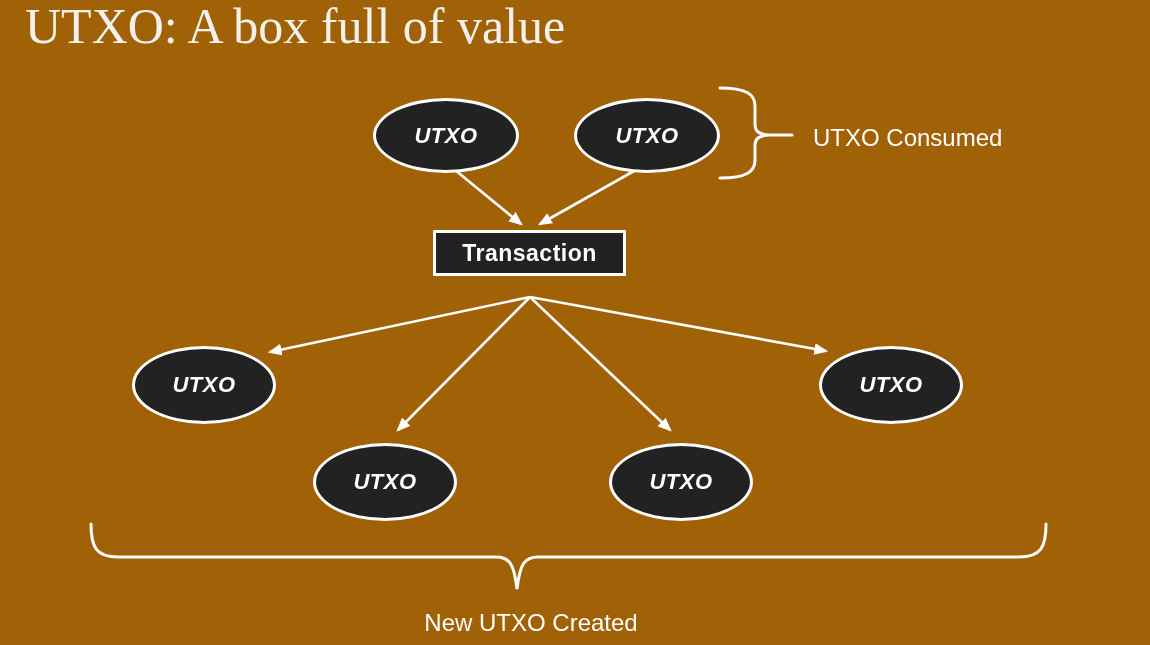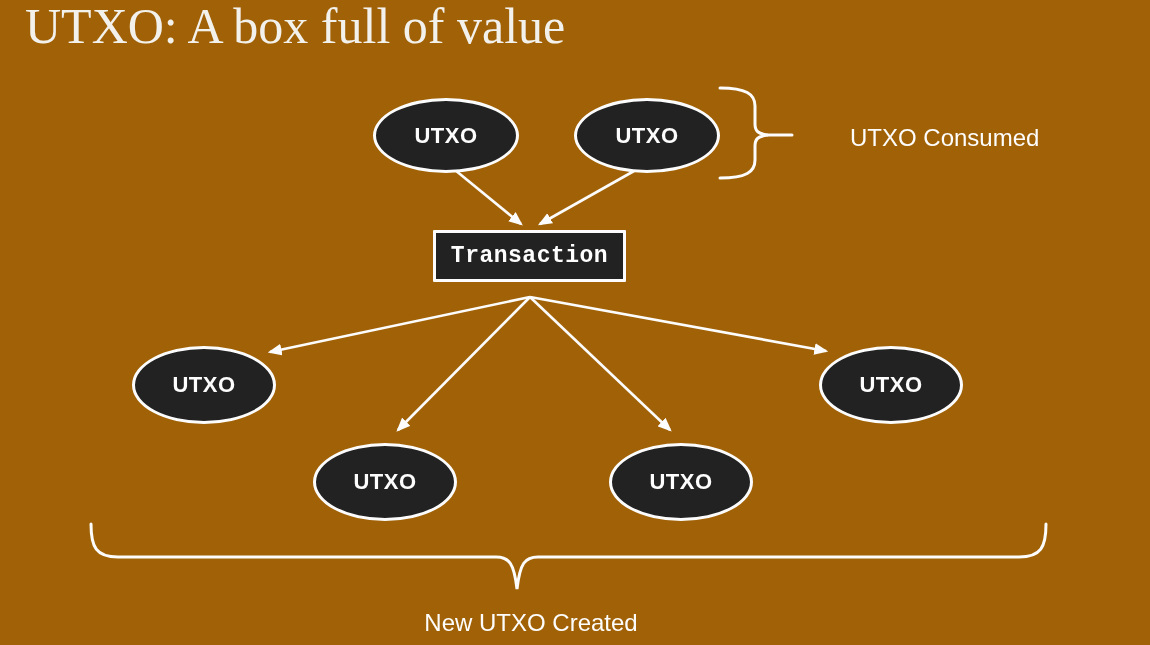--- a/index.html
+++ b/index.html
@@ -44,41 +44,41 @@
     align-items: center;
     justify-content: center;
     background: #222222;
     border: 3px solid #fcfcfc;
     color: #fdfdfd;
     font-weight: bold;
     font-size: 22px;
     letter-spacing: 0.5px;
     z-index: 2;
   }
-  .node.ellipse { border-radius: 50%; }
+  .node.ellipse { border-radius: 50%; font-style: italic; }
   .node.box     { border-radius: 1px; font-size: 23px; }
 
   .node.input-1  { left: 373px; top:  98px; width: 146px; height: 75px; }
   .node.input-2  { left: 574px; top:  98px; width: 146px; height: 75px; }
-  .node.tx       { left: 433px; top: 230px; width: 193px; height: 52px; font-family: Liberation Mono, monospace; }
+  .node.tx       { left: 433px; top: 230px; width: 193px; height: 46px; }
   .node.output-1 { left: 132px; top: 346px; width: 144px; height: 78px; }
   .node.output-2 { left: 313px; top: 443px; width: 144px; height: 78px; }
   .node.output-3 { left: 609px; top: 443px; width: 144px; height: 78px; }
   .node.output-4 { left: 819px; top: 346px; width: 144px; height: 78px; }
 
   .annotation {
     position: absolute;
     color: #fdfdfd;
     font-size: 24px;
     line-height: 28px;
     white-space: nowrap;
     z-index: 2;
   }
   .annotation.consumed {
-    left: 850px;
+    left: 813px;
     top: 124px;
   }
   .annotation.created {
     left: 531px;
     top: 609px;
     transform: translateX(-50%);
   }
 </style>
 </head>
 <body>

